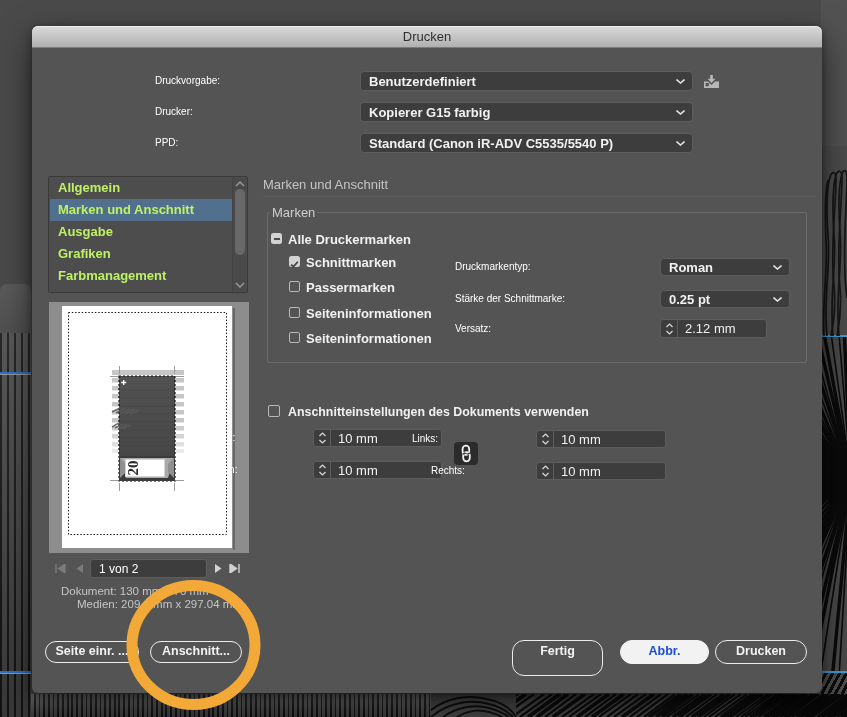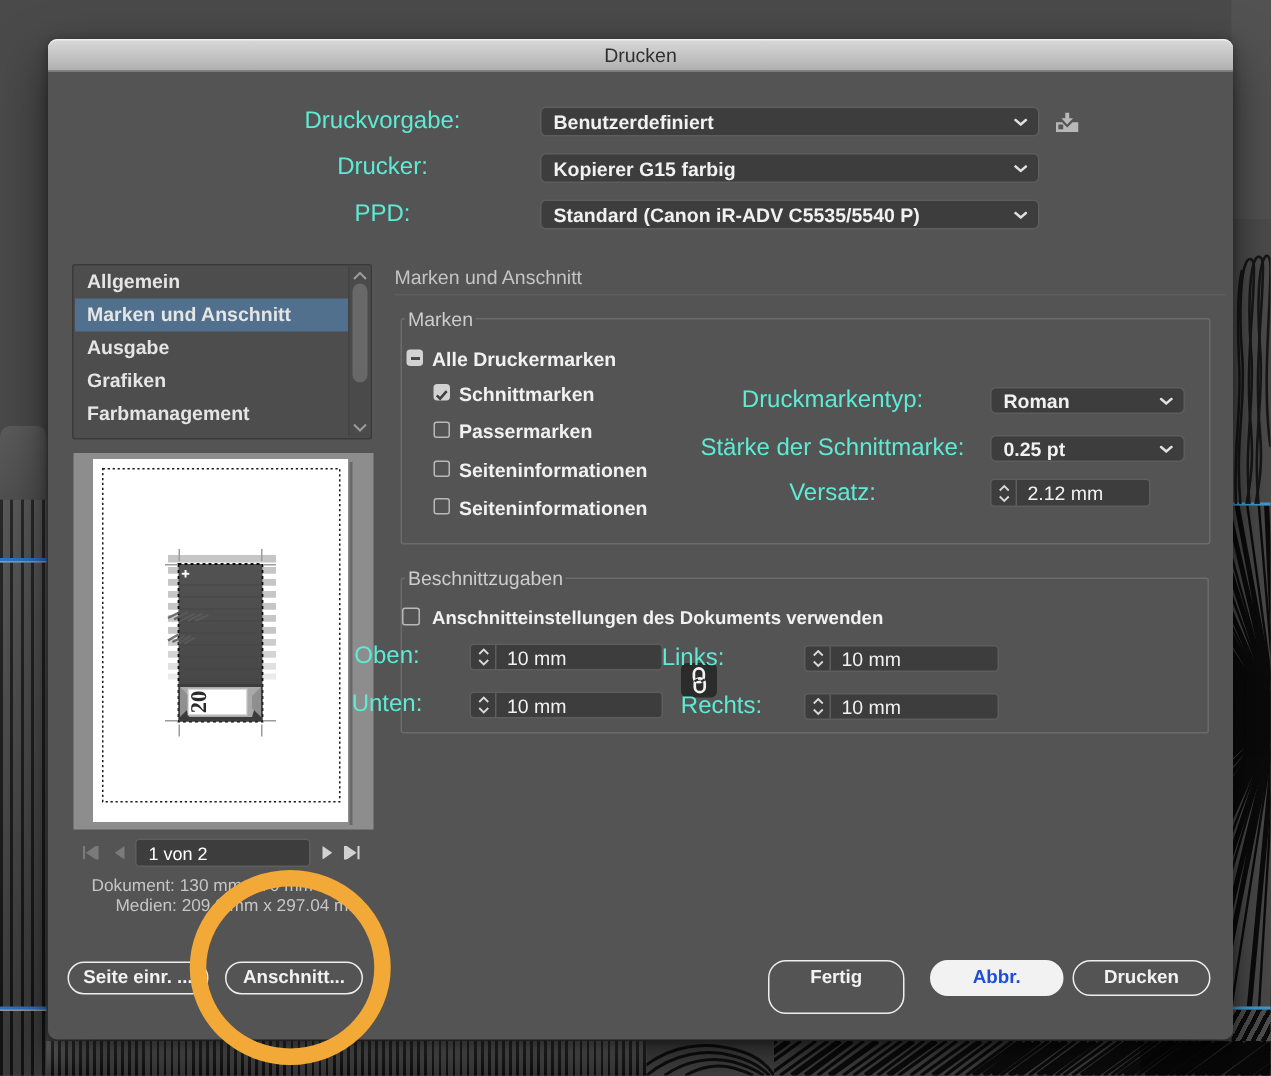--- a/index.html
+++ b/index.html
@@ -14,31 +14,31 @@
 #bgR{left:821px;top:146px;width:26px;height:571px;background:#4c4c4c}
 #bgRdiag{left:821px;top:673px;width:26px;height:44px;
 background:repeating-linear-gradient(118deg,#4f4f4f 0 3px,#0c0c0c 3px 6px)}
 .blueR{left:821px;width:26px;height:2px;background:#3e9fd8}
 
 #dlg{left:32px;top:26px;width:790px;height:667px;background:#545454;border-radius:6px;
 box-shadow:0 14px 34px rgba(0,0,0,.55),0 2px 8px rgba(0,0,0,.4);}
 #tbar{left:0;top:0;width:790px;height:22px;border-radius:6px 6px 0 0;
 background:linear-gradient(#dadada,#b0b0b0);border-bottom:1px solid #7c7c7c;box-shadow:inset 0 1px 0 rgba(255,255,255,.55);
 color:#2f2f2f;font-size:13px;text-align:center;line-height:21px}
-.lab{color:#5eead4;font-size:16px;text-align:center}
+.lab{color:#ffffff;font-size:10px;text-align:left}
 .dd{background:#3d3d3d;border:1px solid #5d5d5d;border-radius:4px;color:#f1f1f1;
 font-size:13px;font-weight:bold;padding-left:8px;display:flex;align-items:center}
 .dd svg{position:absolute;right:7px;top:50%;margin-top:-2px}
 .spin{background:#3d3d3d;border:1px solid #5d5d5d;border-radius:3px;color:#f1f1f1;font-size:13px;font-weight:normal;display:flex;align-items:center}
 .spin .dvd{width:1px;align-self:stretch;background:#5d5d5d;margin-left:16px}
 .spin .val{padding-left:7px}
 .spin svg.ch{position:absolute;left:4px;top:50%;transform:translateY(-50%)}
 
 #list{left:16px;top:150px;width:200px;height:117px;background:#4d4d4d;border:1px solid #3a3a3a;border-radius:2px}
-.li{position:absolute;left:1px;width:184px;height:22px;color:#e5e5e5;font-size:13px;font-weight:bold;line-height:22px;padding-left:8px}
+.li{position:absolute;left:1px;width:184px;height:22px;color:#bef264;font-size:13px;font-weight:bold;line-height:22px;padding-left:8px}
 .lisel{background:#50708e}
 #sbar{position:absolute;right:1px;top:1px;width:14px;height:113px;background:#4a4a4a;border-left:1px solid #434343}
 #sthumb{position:absolute;left:1.5px;top:11px;width:10px;height:66px;background:#686868;border-radius:5px}
 
 #pv{left:17px;top:276px;width:200px;height:251px;background:#8d8d8d}
 
 #pgbox{left:58px;top:533px;width:117px;height:19px;background:#3d3d3d;border:1px solid #5e5e5e;border-radius:3px;color:#fff;font-weight:normal;font-size:12px;line-height:18px;padding-left:8px}
 .nfo{color:#c6c6c6;font-size:11.5px}
 
 .gbox{border:1px solid #6b6b6b;border-radius:2px}
@@ -238,23 +238,20 @@
         </svg></div>
     <div class="abs lab" style="left:423px;top:294px;width:200px;line-height:17px">Versatz:</div>
     <div class="abs spin" style="left:628px;top:293px;width:107px;height:19px">
         <svg class="ch" width="9" height="13" viewBox="0 0 9 13">
           <path d="M1.5 4.5 L4.5 1.5 L7.5 4.5 M1.5 8.5 L4.5 11.5 L7.5 8.5" stroke="#dadada" stroke-width="1.2" fill="none"></path>
         </svg>
         <span class="dvd"></span>
         <span class="val">2.12 mm</span>
       </div>
 
-    <div class="abs gbox" style="left:235px;top:359px;width:539px;height:104px">
-      <span class="gcap">Beschnittzugaben</span>
-    </div>
     <div class="abs cb" style="left:236px;top:379px;width:12px;height:12px"></div>
     <div class="abs cbl" style="left:256px;top:380px;font-size:12.4px">Anschnitteinstellungen des Dokuments verwenden</div>
 
     <div class="abs lab" style="left:176px;top:403px;width:100px;line-height:18px">Oben:</div>
     <div class="abs spin" style="left:281px;top:403px;width:129px;height:18px">
         <svg class="ch" width="9" height="13" viewBox="0 0 9 13">
           <path d="M1.5 4.5 L4.5 1.5 L7.5 4.5 M1.5 8.5 L4.5 11.5 L7.5 8.5" stroke="#dadada" stroke-width="1.2" fill="none"></path>
         </svg>
         <span class="dvd"></span>
         <span class="val">10 mm</span>

